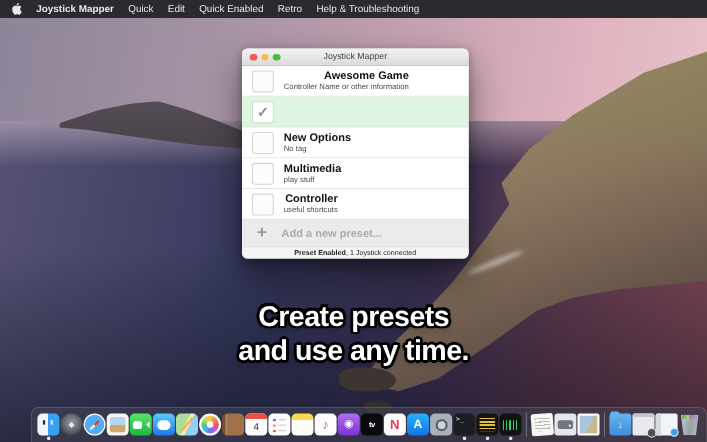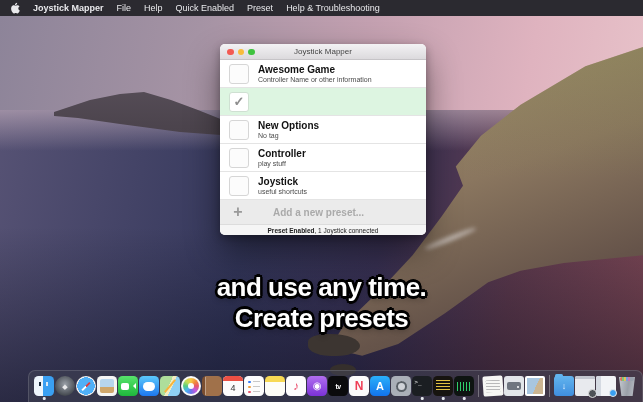--- a/index.html
+++ b/index.html
@@ -50,25 +50,25 @@
   .lights{position:absolute;left:7px;top:4.5px;display:flex;gap:4px;}
   .lights span{width:6.5px;height:6.5px;border-radius:50%;}
   .l-close{background:#f35a52;}.l-min{background:#f8bc3c;}.l-zoom{background:#3fc33f;}
   .row{height:27px;background:#fff;border-bottom:1px solid #e4e4e4;display:flex;align-items:center;padding:0 0 0 9px;}
   .row.sel{background:#ddf5e1;}
   .cb{width:18px;height:18px;border:1.5px solid #d6d6d6;border-radius:3px;background:#fcfcfc;
     display:flex;align-items:center;justify-content:center;flex:none;}
   .row.sel .cb{background:#fff;border-color:#cfe0d2;}
   .check{font-size:13px;font-weight:bold;color:#8e8e8e;line-height:1;margin-top:-1px;}
   .meta{margin-left:9px;display:flex;flex-direction:column;gap:1px;}
-  .meta .t{font-size:10px;font-weight:bold;color:#111;line-height:1.1;}
+  .meta .t{font-size:10px;font-weight:bold;color:#111;line-height:1.1;text-align:right;}
   .meta .s{font-size:7px;color:#4a4a4a;line-height:1.1;}
   .addrow{height:24px;background:#ebebeb;display:flex;align-items:center;padding:0 0 0 9px;border-bottom:1px solid #dcdcdc;}
   .addrow .plus{font-size:16px;font-weight:800;color:#999;width:18px;text-align:center;line-height:1;}
-  .addrow .al{margin-left:26px;font-size:10px;font-weight:bold;color:#aaa;}
+  .addrow .al{margin-left:9px;font-size:10px;font-weight:bold;color:#aaa;}
   .statusbar{height:10px;background:#f5f5f5;border-radius:0 0 5px 5px;display:flex;align-items:center;justify-content:center;
     font-size:6.5px;color:#222;}
   .statusbar .b{font-weight:bold;}
 
   
   .dock{position:absolute;left:28px;bottom:0;height:24px;z-index:45;
     background:rgba(68,70,86,.55);border:1px solid rgba(255,255,255,.14);border-bottom:none;
     border-radius:7px 7px 0 0;display:flex;align-items:center;gap:1px;padding:3px 5px 4px;}
   .di{width:20px;height:20px;border-radius:4.5px;position:relative;flex:none;
     display:flex;align-items:center;justify-content:center;overflow:visible;}
@@ -166,24 +166,24 @@
   </div>
 
   <div class="menubar">
     <span class="apple">
       <svg width="10" height="12" viewBox="0 0 13 15">
           <path fill="#e9e9ec" d="M10.8 8c0-1.7 1.4-2.5 1.5-2.6-.8-1.2-2.1-1.4-2.5-1.4-1.1-.1-2.1.6-2.6.6-.5 0-1.4-.6-2.3-.6-1.2 0-2.3.7-2.9 1.8-1.2 2.1-.3 5.3.9 7 .6.9 1.3 1.8 2.2 1.8.9 0 1.2-.6 2.3-.6 1.1 0 1.4.6 2.3.6.9 0 1.5-.9 2.1-1.8.7-1 .9-2 1-2.1-.1 0-1.9-.8-2-2.7zM8.6 2.8c.5-.6.8-1.4.7-2.2-.7 0-1.6.5-2.1 1.1-.5.5-.9 1.4-.8 2.2.8.1 1.7-.4 2.2-1.1z"></path>
         </svg>
     </span>
     <span class="appname mi">Joystick Mapper</span>
     <span class="menus" style="display:flex;gap:13px;">
-        <span class="mi">File</span>
-        <span class="mi">Help</span>
+        <span class="mi">Quick</span>
+        <span class="mi">Edit</span>
         <span class="mi">Quick Enabled</span>
-        <span class="mi">Preset</span>
+        <span class="mi">Retro</span>
         <span class="mi">Help &amp; Troubleshooting</span>
       </span>
   </div>
 
   <div class="win">
     <div class="titlebar">
       <span class="lights">
         <span class="l-close"></span>
         <span class="l-min"></span>
         <span class="l-zoom"></span>
@@ -212,47 +212,47 @@
       <span class="meta">
         <span class="t">New Options</span>
         <span class="s">No tag</span>
       </span>
     </div>
     <div class="row">
       <span class="cb">
           <span class="check"></span>
         </span>
       <span class="meta">
+        <span class="t">Multimedia</span>
+        <span class="s">play stuff</span>
+      </span>
+    </div>
+    <div class="row">
+      <span class="cb">
+          <span class="check"></span>
+        </span>
+      <span class="meta">
         <span class="t">Controller</span>
-        <span class="s">play stuff</span>
-      </span>
-    </div>
-    <div class="row">
-      <span class="cb">
-          <span class="check"></span>
-        </span>
-      <span class="meta">
-        <span class="t">Joystick</span>
         <span class="s">useful shortcuts</span>
       </span>
     </div>
 
     <div class="addrow">
       <span class="plus">+</span>
       <span class="al">Add a new preset...</span>
     </div>
     <div class="statusbar">
       <span class="b">Preset Enabled</span>
         <span>, 1 Joystick connected</span>
     </div>
   </div>
 
   <div class="caption">
+    <div>Create presets</div>
     <div>and use any time.</div>
-    <div>Create presets</div>
   </div>
 
   <div class="dock">
       <div class="di di-finder">
         <span class="run"></span>
       </div>
       <div class="di di-launchpad">
         <span class="g">◆</span>
       </div>
       <div class="di di-safari"></div>

